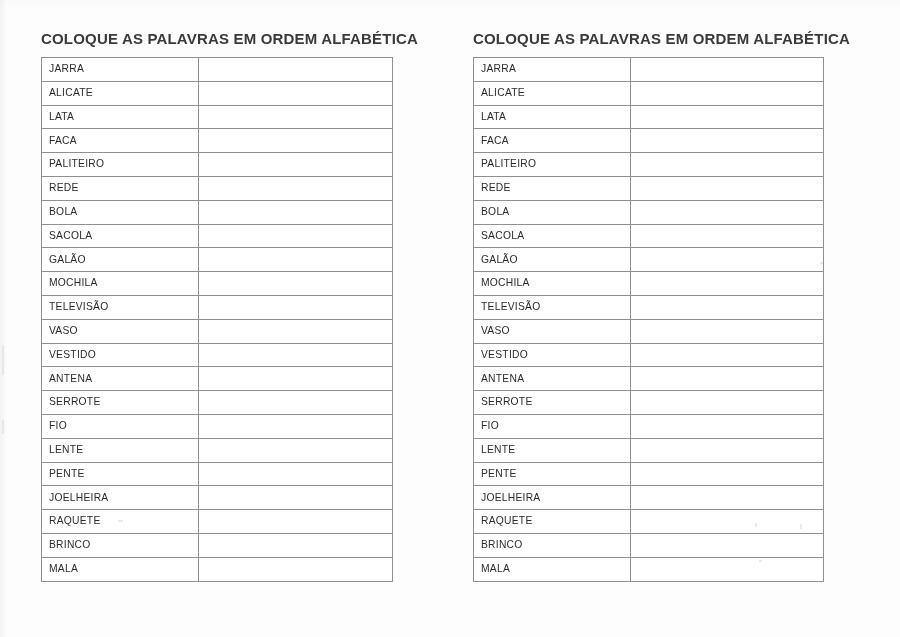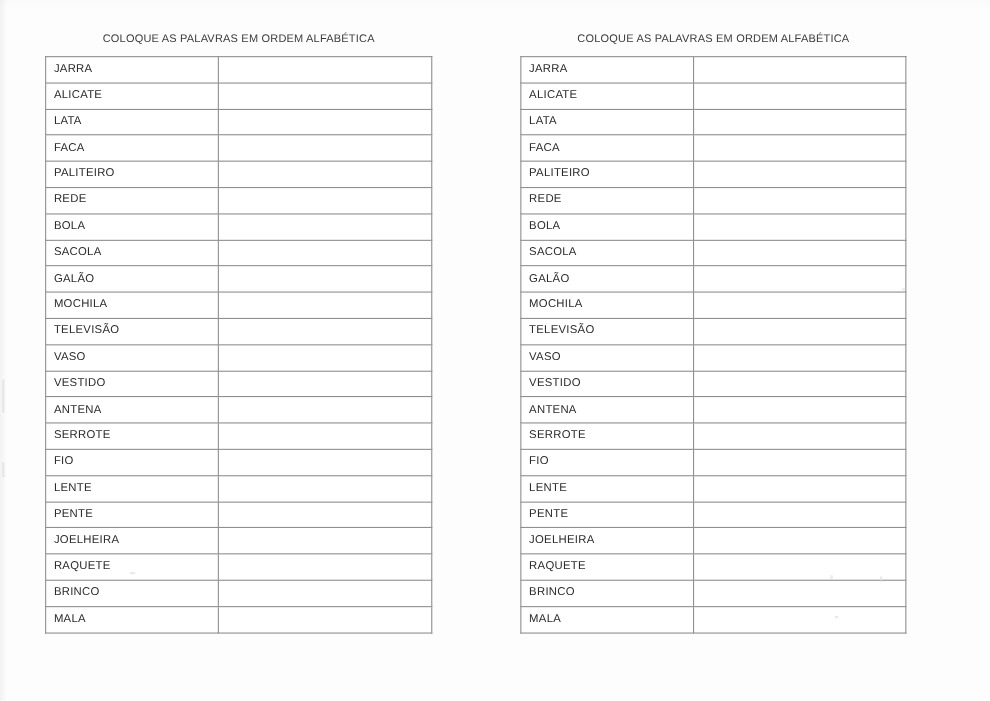--- a/index.html
+++ b/index.html
@@ -43,27 +43,27 @@
   }
 
   .worksheet {
     position: absolute;
     top: 30px;
   }
   .worksheet.left  { left: 41px;  width: 352px; }
   .worksheet.right { left: 473px; width: 351px; }
 
   .ws-title {
-    font-size: 10px;
+    font-size: 15px;
     letter-spacing: .18px;
     text-align: center;
     color: #3a3a3a;
     margin: 0 0 10px 0;
     white-space: nowrap;
-    font-weight: 400;
+    font-weight: 700;
   }
 
   table.word-table {
     border-collapse: collapse;
     width: 100%;
     table-layout: fixed;
   }
   table.word-table td {
     border: 1px solid #8f8f93;
     height: 23.8px;

